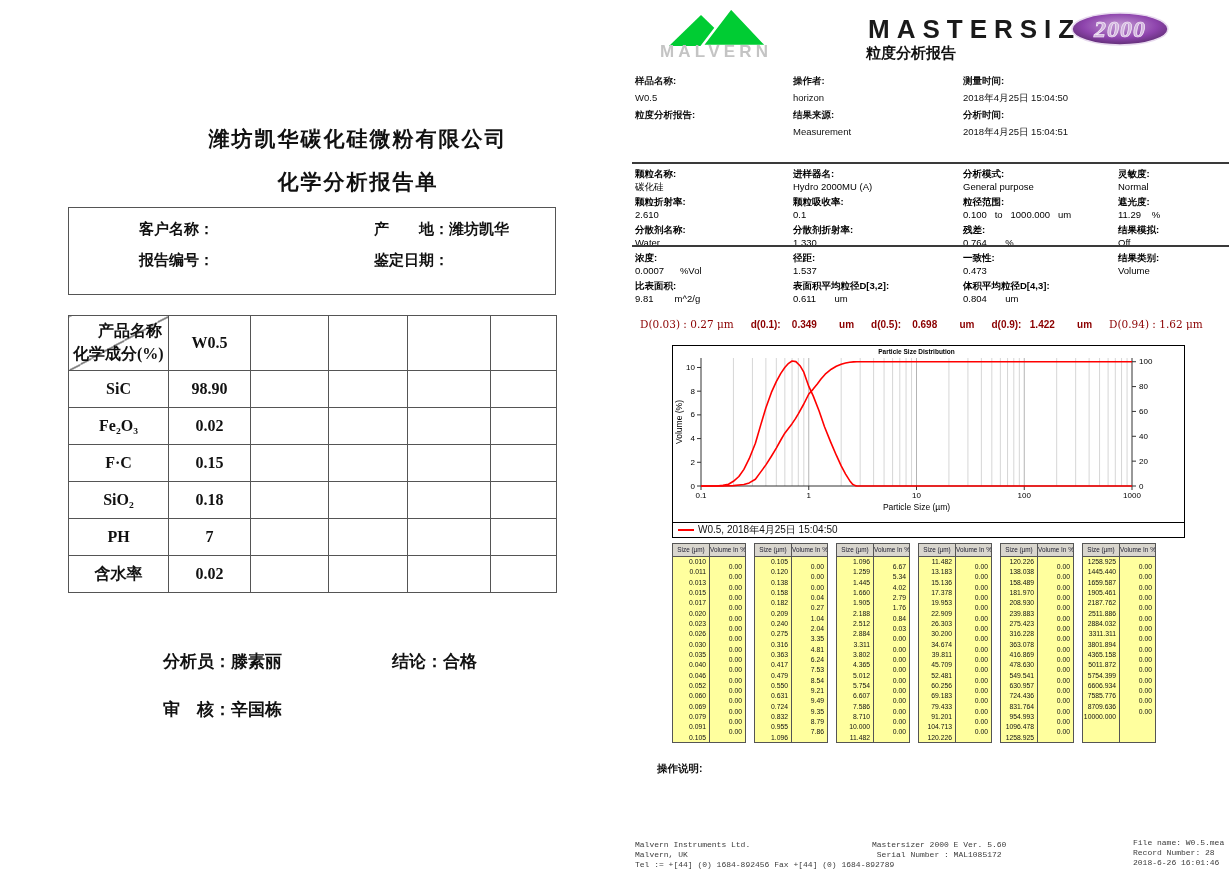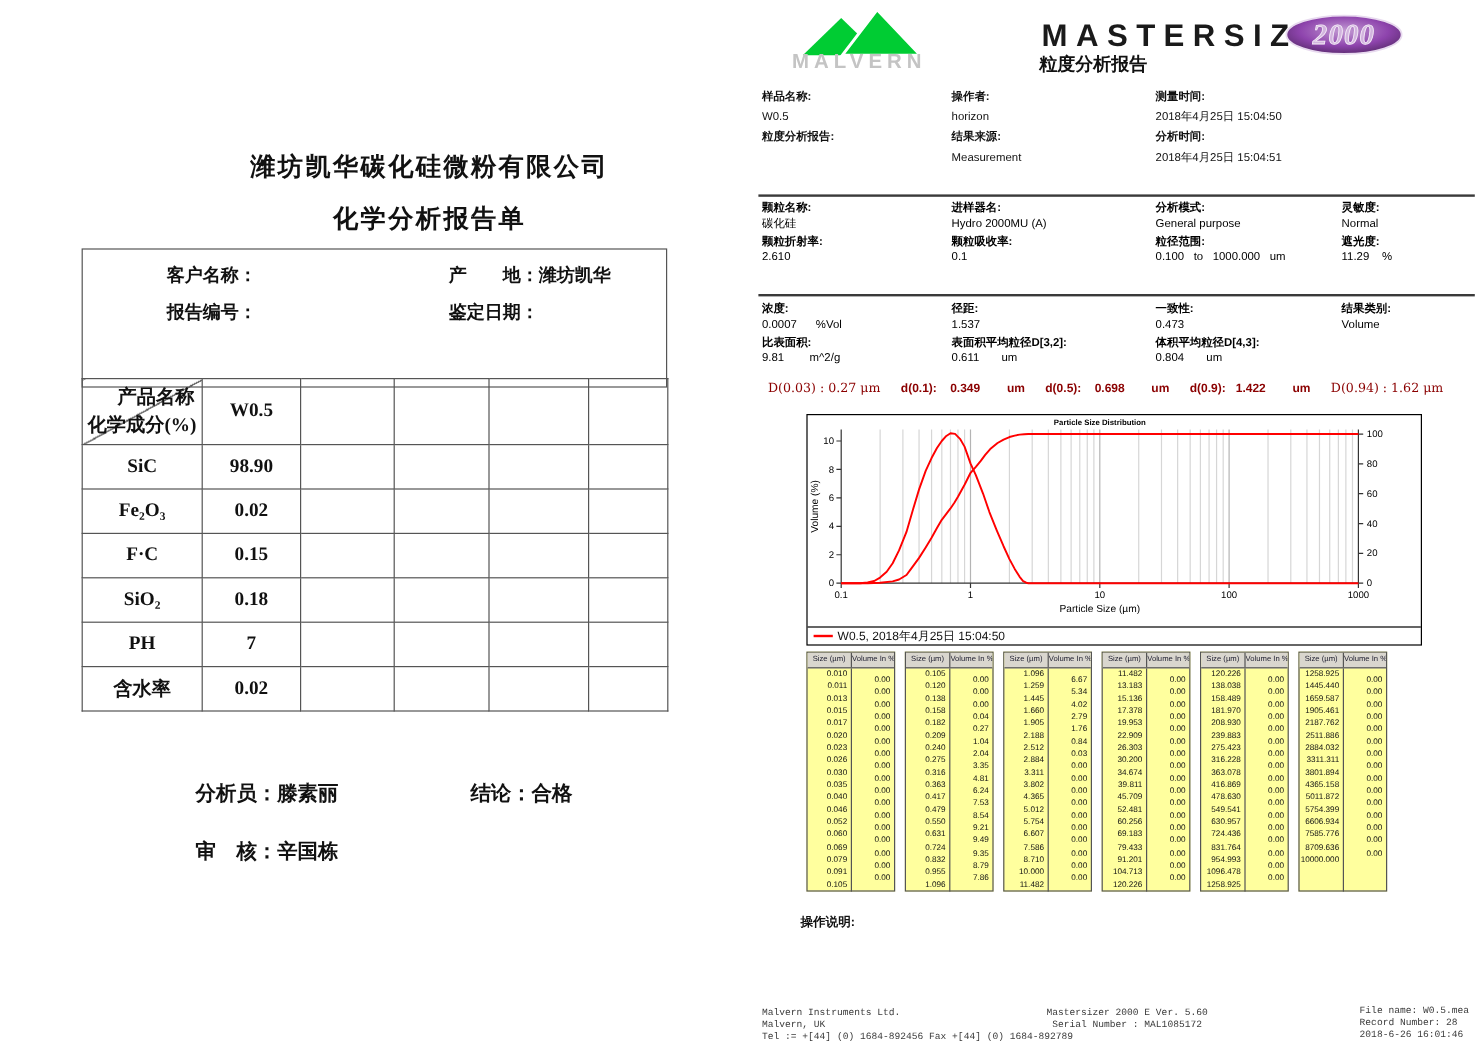--- a/index.html
+++ b/index.html
@@ -1,21 +1,21 @@
 <!DOCTYPE html>
 <html><head>
 <meta charset="utf-8">
 <style>
   html,body{margin:0;padding:0;background:#ffffff;}
   .page{position:relative;width:1231px;height:870px;background:#fff;overflow:hidden;
         font-family:"Liberation Sans",sans-serif;color:#111;}
   
   .cnserif{font-family:"Liberation Serif","DejaVu Serif",serif;font-weight:bold;padding-left:48px;}
   .ltitle{position:absolute;left:0;width:620px;text-align:center;font-size:21px;letter-spacing:2px;}
-  .linfobox{position:absolute;left:68px;top:207px;width:488px;height:116px;border:1px solid #555;box-sizing:border-box;}
+  .linfobox{position:absolute;left:68px;top:207px;width:488px;height:88px;border:1px solid #555;box-sizing:border-box;}
   .linfrow{position:absolute;left:22px;font-size:15px;white-space:pre;}
   .ltable{position:absolute;left:68px;top:315px;width:488px;border-collapse:collapse;table-layout:fixed;}
   .ltable td{border:1px solid #555;text-align:center;vertical-align:middle;font-size:16px;padding:0;}
   .ltable .hrow td{height:54px;}
   .ltable .drow td{height:36px;}
   .diagcell{position:relative;font-size:13px;
      background:linear-gradient(to bottom right,transparent calc(50% - 0.6px),#555 calc(50% - 0.6px),#555 calc(50% + 0.6px),transparent calc(50% + 0.6px));}
   .diagtop{position:absolute;top:5px;right:6px;margin-left:24px;}
   .diagbot{position:absolute;bottom:5px;left:4px;}
   .lsign{position:absolute;font-size:17px;white-space:pre;}
@@ -43,21 +43,21 @@
   .sthead{display:flex;height:12px;background:#d9d6ce;border-bottom:1px solid #555;color:#223;}
   .sthead div{line-height:12px;font-size:6.4px;overflow:hidden;white-space:nowrap;}
   .sthead .h1{width:37px;border-right:1px solid #555;box-sizing:border-box;text-align:center;}
   .sthead .h2{flex:1;text-align:center;}
   .stbody{display:flex;height:186px;}
   .colsize{width:37px;border-right:1px solid #555;box-sizing:border-box;}
   .colvol{flex:1;padding-top:5px;box-sizing:border-box;}
   .colsize div,.colvol div{height:10.33px;line-height:10.33px;text-align:right;padding-right:3px;}
   
   .footcol{position:absolute;font-family:"Liberation Mono","DejaVu Sans Mono",monospace;font-size:8px;line-height:10px;color:#3c3c3c;white-space:pre;}
-  .oplabel{position:absolute;left:657px;top:762px;font-size:10.5px;font-weight:bold;margin-left:10px;}
+  .oplabel{position:absolute;left:657px;top:762px;font-size:10.5px;font-weight:bold;}
 </style>
 </head>
 <body>
 
 <div class="page">
 
   <div class="ltitle cnserif" style="top:125px;">潍坊凯华碳化硅微粉有限公司</div>
   <div class="ltitle cnserif" style="top:168px;">化学分析报告单</div>
 
   <div class="linfobox">
@@ -208,20 +208,38 @@
           <div class="lbl">颗粒吸收率:</div>
           <div class="val">0.1</div>
         </div>
         <div>
           <div class="lbl">粒径范围:</div>
           <div class="val">0.100   to   1000.000   um</div>
         </div>
         <div>
           <div class="lbl">遮光度:</div>
           <div class="val">11.29    %</div>
+        </div>
+      </div>
+      <div class="prow">
+        <div>
+          <div class="lbl">分散剂名称:</div>
+          <div class="val">Water</div>
+        </div>
+        <div>
+          <div class="lbl">分散剂折射率:</div>
+          <div class="val">1.330</div>
+        </div>
+        <div>
+          <div class="lbl">残差:</div>
+          <div class="val">0.764       %</div>
+        </div>
+        <div>
+          <div class="lbl">结果模拟:</div>
+          <div class="val">Off</div>
         </div>
       </div>
     </div>
   <div class="sep" style="top:245px;"></div>
   <div class="rgrid" id="result-grid">
       <div class="prow">
         <div>
           <div class="lbl">浓度:</div>
           <div class="val">0.0007      %Vol</div>
         </div>

